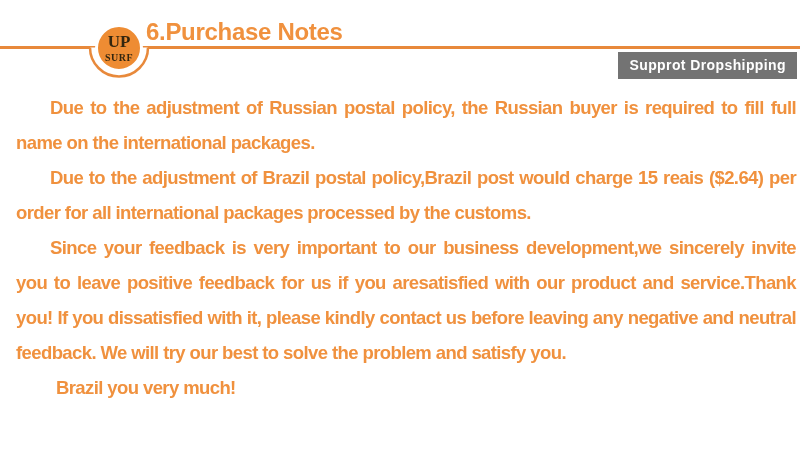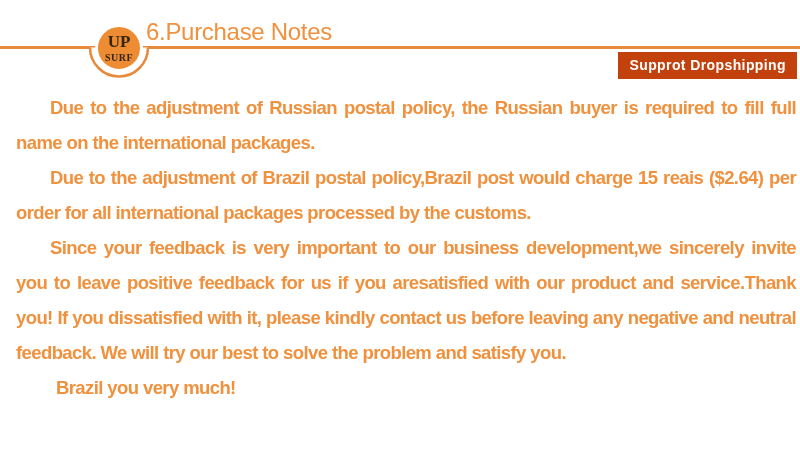--- a/index.html
+++ b/index.html
@@ -10,27 +10,27 @@
 
   
   .header { position: relative; width: 800px; height: 82px; }
   .header-rule {
     position: absolute; left: 0; right: 0; top: 46px; height: 3px;
     background: #e8893b;
   }
   .logo-svg { position: absolute; left: 83px; top: 12px; width: 72px; height: 72px; z-index: 2; }
   .section-title {
     position: absolute; left: 146px; top: 18px;
-    font-size: 24px; font-weight: normal; letter-spacing: -0.3px;
+    font-size: 24px; font-weight: bold; letter-spacing: -0.3px;
     color: #f0913e; white-space: nowrap; z-index: 2;
   }
   .dropship-badge {
     position: absolute; right: 3px; top: 52px;
     height: 27px; line-height: 27px; padding: 0 11px;
-    background: #c2410c; color: #ffffff;
+    background: #737373; color: #ffffff;
     font-size: 14px; font-weight: bold; letter-spacing: 0.4px;
     white-space: nowrap;
   }
 
   
   .notes {
     position: absolute; left: 16px; right: 4px; top: 90px;
     color: #f0913e;
     font-size: 18.5px; font-weight: bold; letter-spacing: -0.6px;
     line-height: 35px;

